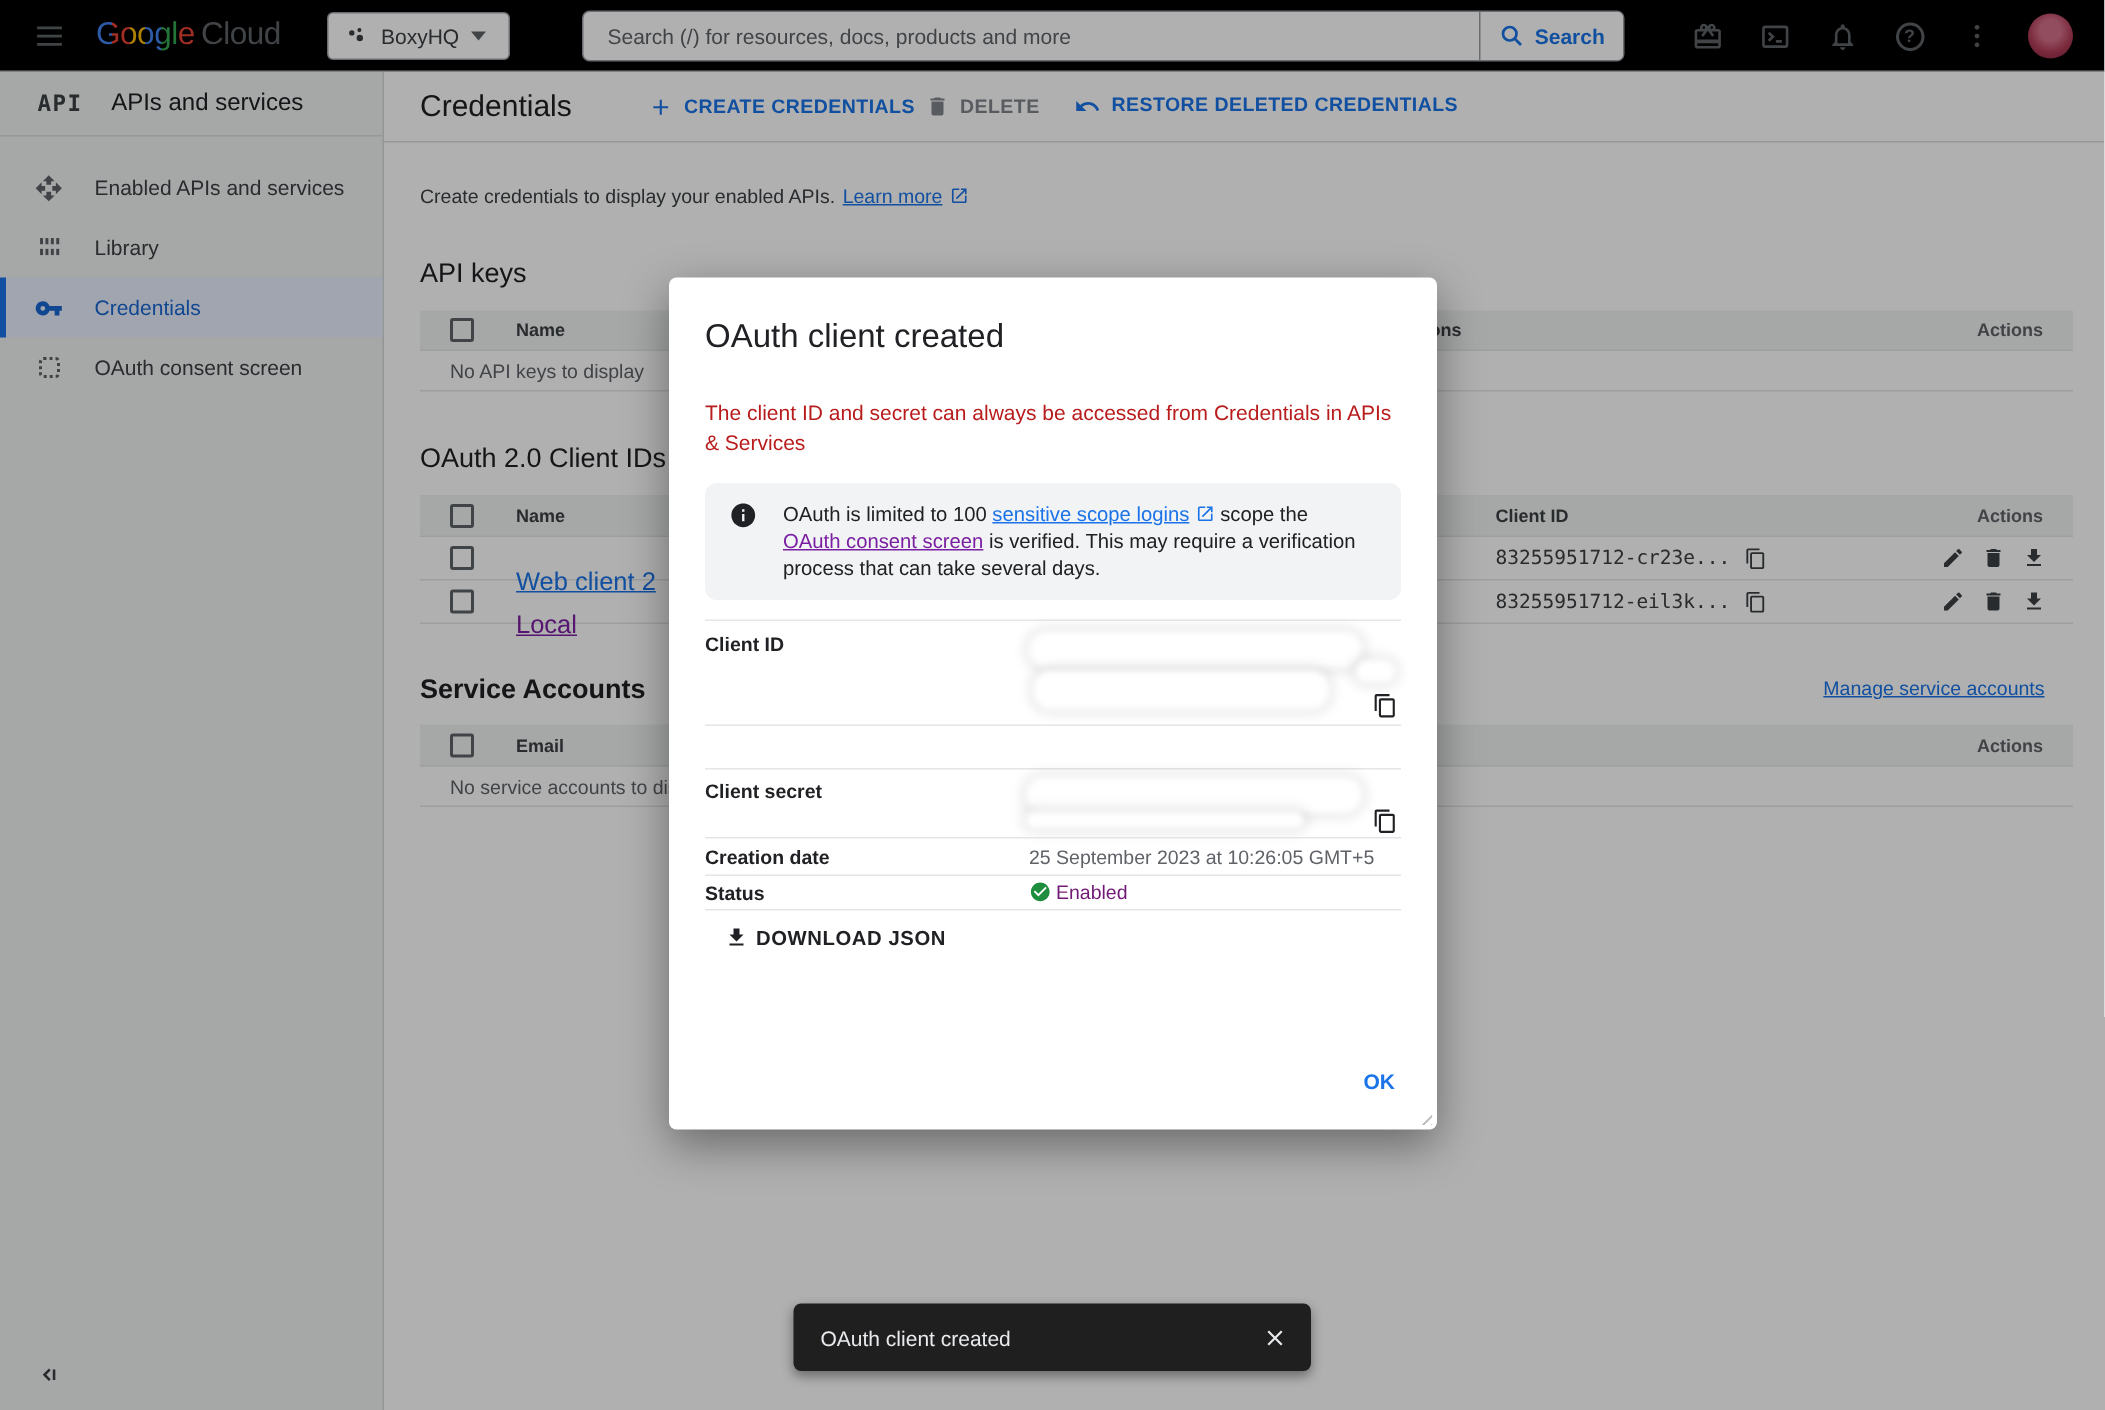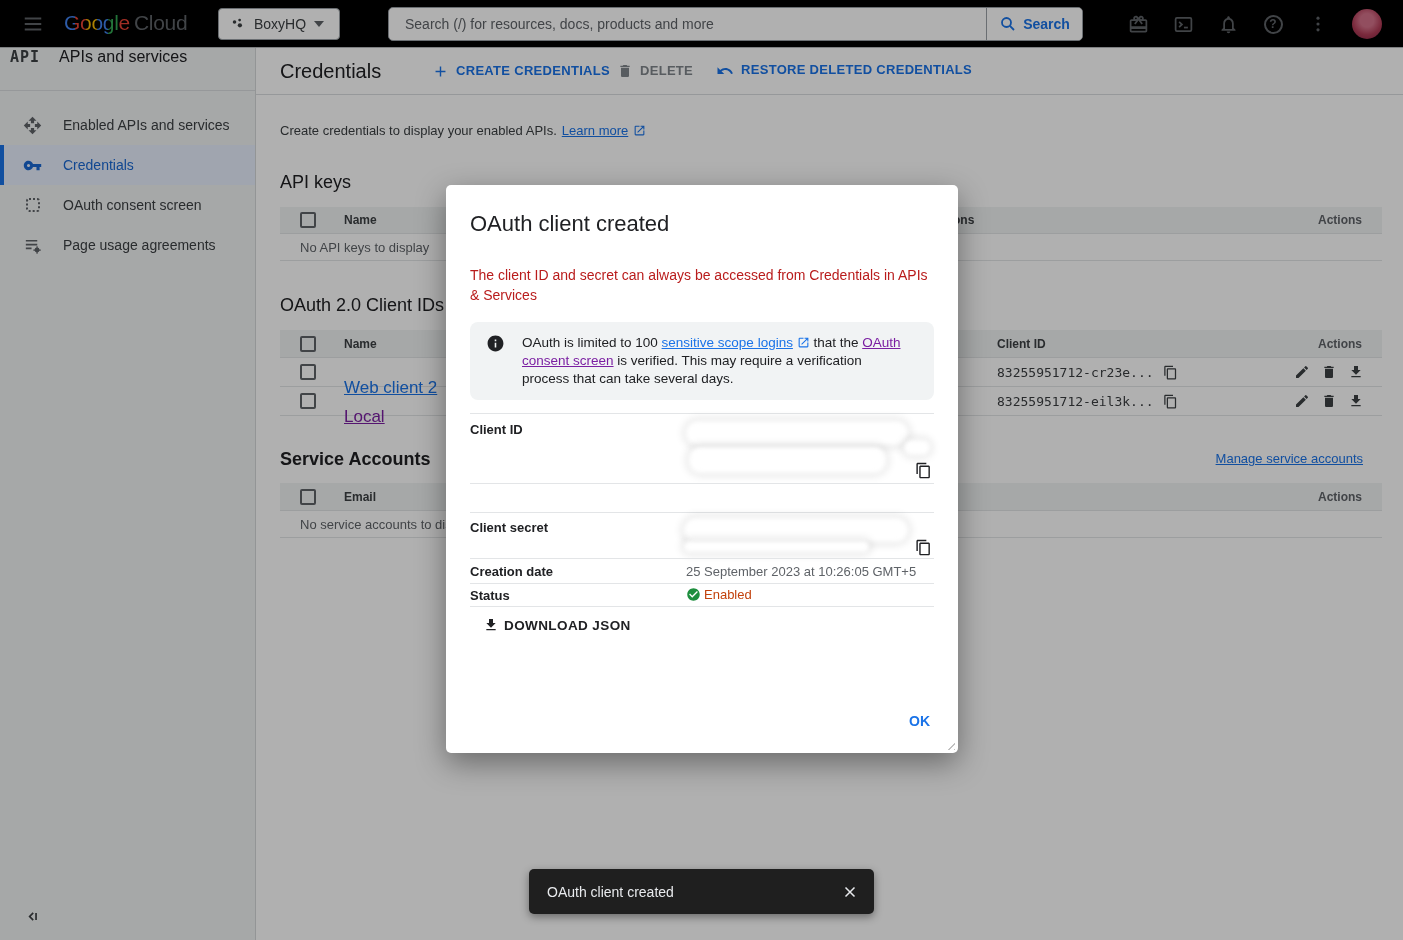--- a/index.html
+++ b/index.html
@@ -29,21 +29,21 @@
                 gap:6px; color:#1a73e8; font-size:14px; font-weight:600; cursor:pointer; background:#fff; }
   .tb-icons { position:absolute; right:21px; top:0; height:48px; display:flex; align-items:center; gap:23px; }
   .tb-icon { width:22px; height:22px; display:flex; align-items:center; justify-content:center; cursor:pointer; color:#5f6368; }
   .help-circle { width:19px; height:19px; border:2px solid #5f6368; border-radius:50%; font-size:12px; font-weight:700;
                  color:#5f6368; display:flex; align-items:center; justify-content:center; }
   .avatar { width:30px; height:30px; border-radius:50%; cursor:pointer;
             background:radial-gradient(circle at 50% 38%, #d4728a 0 28%, #b23d58 60%, #7e2340 100%); }
 
   
   .sidebar { position:absolute; left:0; top:48px; width:256px; height:892px; background:#f1f3f4; border-right:1px solid #d5d8da; }
-  .sb-head { height:43px; border-bottom:1px solid #dadce0; display:flex; gap:19px; padding-left:10px; }
+  .sb-head { height:43px; border-bottom:1px solid #dadce0; display:flex; align-items:center; gap:19px; padding-left:25px; }
   .api-logo { font-family:"DejaVu Sans Mono", monospace; font-weight:700; font-size:15px; color:#3c4043; letter-spacing:1px; }
   .sb-title { font-size:16px; color:#202124; }
   .sb-items { padding-top:14px; }
   .sb-item { height:40px; display:flex; align-items:center; gap:21px; padding-left:23px; font-size:14px; color:#3c4043;
              cursor:pointer; position:relative; }
   .sb-item .sb-icon { width:19px; height:19px; color:#5f6368; display:flex; align-items:center; justify-content:center; }
   .sb-item.selected { background:#e8f0fe; color:#1967d2; font-weight:500; }
   .sb-item.selected::before { content:""; position:absolute; left:0; top:0; width:4px; height:100%; background:#1a73e8; }
   .sb-item.selected .sb-icon { color:#1a67d2; }
   .dotted-sq { width:14px; height:14px; border:2px dotted #5f6368; border-radius:3px; }
@@ -98,21 +98,21 @@
   .dlg-fields { position:absolute; left:24px; right:24px; top:228px; font-size:13px; }
   .frow { position:relative; border-top:1px solid #e3e5e7; }
   .frow.last { border-bottom:1px solid #e3e5e7; }
   .frow .flabel { position:absolute; left:0; font-weight:700; color:#202124; }
   .r-cid { height:70px; } .r-gap { height:29px; } .r-secret { height:46px; }
   .r-date { height:25px; } .r-status { height:24px; }
   .fval { position:absolute; left:216px; width:248px; height:100%; }
   .blob { position:absolute; background:#fff; border-radius:12px; box-shadow:0 0 7px 3px rgba(0,0,0,0.10); filter:blur(2px); }
   .copy-abs { position:absolute; }
   .r-date .fdate { position:absolute; left:216px; top:5px; color:#5f6368; }
-  .r-status .fstatus { position:absolute; left:216px; top:3px; display:flex; align-items:center; gap:3px; color:#c2410c; }
+  .r-status .fstatus { position:absolute; left:216px; top:3px; display:flex; align-items:center; gap:3px; color:#701a75; }
   .dlg-download { position:absolute; left:37px; top:432px; display:flex; align-items:center; gap:5px; font-size:13.5px;
                   font-weight:600; letter-spacing:0.4px; color:#202124; cursor:pointer; }
   .dlg-ok { position:absolute; right:28px; bottom:24px; font-size:14px; font-weight:600; color:#1a73e8; cursor:pointer; }
   .resize-handle { position:absolute; right:3px; bottom:3px; width:11px; height:11px;
                    background:repeating-linear-gradient(315deg,#c2c2c2 0 1px,transparent 1px 4px);
                    clip-path:polygon(100% 0,100% 100%,0 100%); cursor:nwse-resize; }
   .toast { position:absolute; left:529px; top:869px; width:345px; height:45px; background:#1f1f1f; border-radius:5px;
            display:flex; align-items:center; z-index:60; box-shadow:0 3px 8px rgba(0,0,0,0.4); }
   .toast-msg { margin-left:18px; font-size:14px; color:#e8eaed; flex:1; }
   .toast-close { margin-right:15px; width:18px; height:18px; cursor:pointer; display:flex; }
@@ -192,43 +192,48 @@
     </div>
     <div class="sb-items">
       <div class="sb-item">
         <span class="sb-icon">
           <svg viewBox="0 0 24 24" width="19" height="19" fill="#5f6368">
               <path d="M10 9h4V6h3l-5-5-5 5h3v3zm-1 1H6V7l-5 5 5 5v-3h3v-4zm14 2l-5-5v3h-3v4h3v3l5-5zm-9 3h-4v3H7l5 5 5-5h-3v-3z"></path>
             </svg>
         </span>
         <span>Enabled APIs and services</span>
       </div>
+      <div class="sb-item">
+        <span class="sb-icon">
+          <svg viewBox="0 0 20 20" width="18" height="18" fill="#5f6368">
+              <rect x="3" y="3" width="2.2" height="4.6"></rect>
+              <rect x="7" y="3" width="2.2" height="4.6"></rect>
+              <rect x="11" y="3" width="2.2" height="4.6"></rect>
+              <rect x="15" y="3" width="2.2" height="4.6"></rect>
+              <rect x="3" y="11" width="2.2" height="4.6"></rect>
+              <rect x="7" y="11" width="2.2" height="4.6"></rect>
+              <rect x="11" y="11" width="2.2" height="4.6"></rect>
+              <rect x="15" y="11" width="2.2" height="4.6"></rect>
+            </svg>
+        </span>
+        <span>Library</span>
+      </div>
       <div class="sb-item selected">
         <span class="sb-icon">
           <svg viewBox="0 0 24 24" width="19" height="19" fill="#1a67d2">
               <path d="M12.65 10C11.83 7.67 9.61 6 7 6c-3.31 0-6 2.69-6 6s2.69 6 6 6c2.61 0 4.83-1.67 5.65-4H17v4h4v-4h2v-4H12.65zM7 14c-1.1 0-2-.9-2-2s.9-2 2-2 2 .9 2 2-.9 2-2 2z"></path>
             </svg>
         </span>
         <span>Credentials</span>
       </div>
       <div class="sb-item">
         <span class="sb-icon">
             <span class="dotted-sq"></span>
           </span>
         <span>OAuth consent screen</span>
-      </div>
-      <div class="sb-item">
-        <span class="sb-icon">
-          <svg viewBox="0 0 20 20" width="19" height="19" fill="none" stroke="#5f6368" stroke-width="1.8">
-              <path d="M3 5h12M3 9h12M3 13h6"></path>
-              <circle cx="14.8" cy="14.8" r="2.6" fill="#5f6368" stroke="none"></circle>
-              <path d="M14.8 10.9v7.8M10.9 14.8h7.8" stroke-width="1.3"></path>
-            </svg>
-        </span>
-        <span>Page usage agreements</span>
       </div>
     </div>
     <span class="collapse-btn">
       <svg viewBox="0 0 24 24" width="17" height="17" fill="none" stroke="#3c4043" stroke-width="2.4">
           <path d="M13 7l-5 5 5 5"></path>
           <path d="M17 7v10"></path>
         </svg>
     </span>
   </nav>
 
@@ -366,21 +371,21 @@
 
     <div class="dlg-notice">
       <span>
         <svg viewBox="0 0 24 24" width="19" height="19" fill="#202124">
             <path d="M12 2C6.48 2 2 6.48 2 12s4.48 10 10 10 10-4.48 10-10S17.52 2 12 2zm1 15h-2v-6h2v6zm0-8h-2V7h2v2z"></path>
           </svg>
       </span>
       <span class="notice-text"><span>OAuth is limited to 100 </span><span class="link-blue">sensitive scope logins</span>
         <svg style="display:inline-block;vertical-align:-2px" viewBox="0 0 24 24" width="13" height="13" fill="#1a73e8">
             <path d="M19 19H5V5h7V3H5a2 2 0 0 0-2 2v14a2 2 0 0 0 2 2h14c1.1 0 2-.9 2-2v-7h-2v7zM14 3v2h3.59l-9.83 9.83 1.41 1.41L19 6.41V10h2V3h-7z"></path>
-          </svg><span> that the </span><span class="link-purple">OAuth consent screen</span><span> is verified. This may require a verification process that can take several days.</span></span>
+          </svg><span> scope the </span><span class="link-purple">OAuth consent screen</span><span> is verified. This may require a verification process that can take several days.</span></span>
     </div>
 
     <div class="dlg-fields">
       <div class="frow r-cid">
         <span class="flabel" style="top:8px">Client ID</span>
         <span class="fval">
           <span class="blob" style="left:0;top:7px;width:222px;height:24px"></span>
           <span class="blob" style="left:3px;top:33px;width:197px;height:26px"></span>
           <span class="blob" style="right:4px;top:26px;width:26px;height:15px"></span>
         </span>

